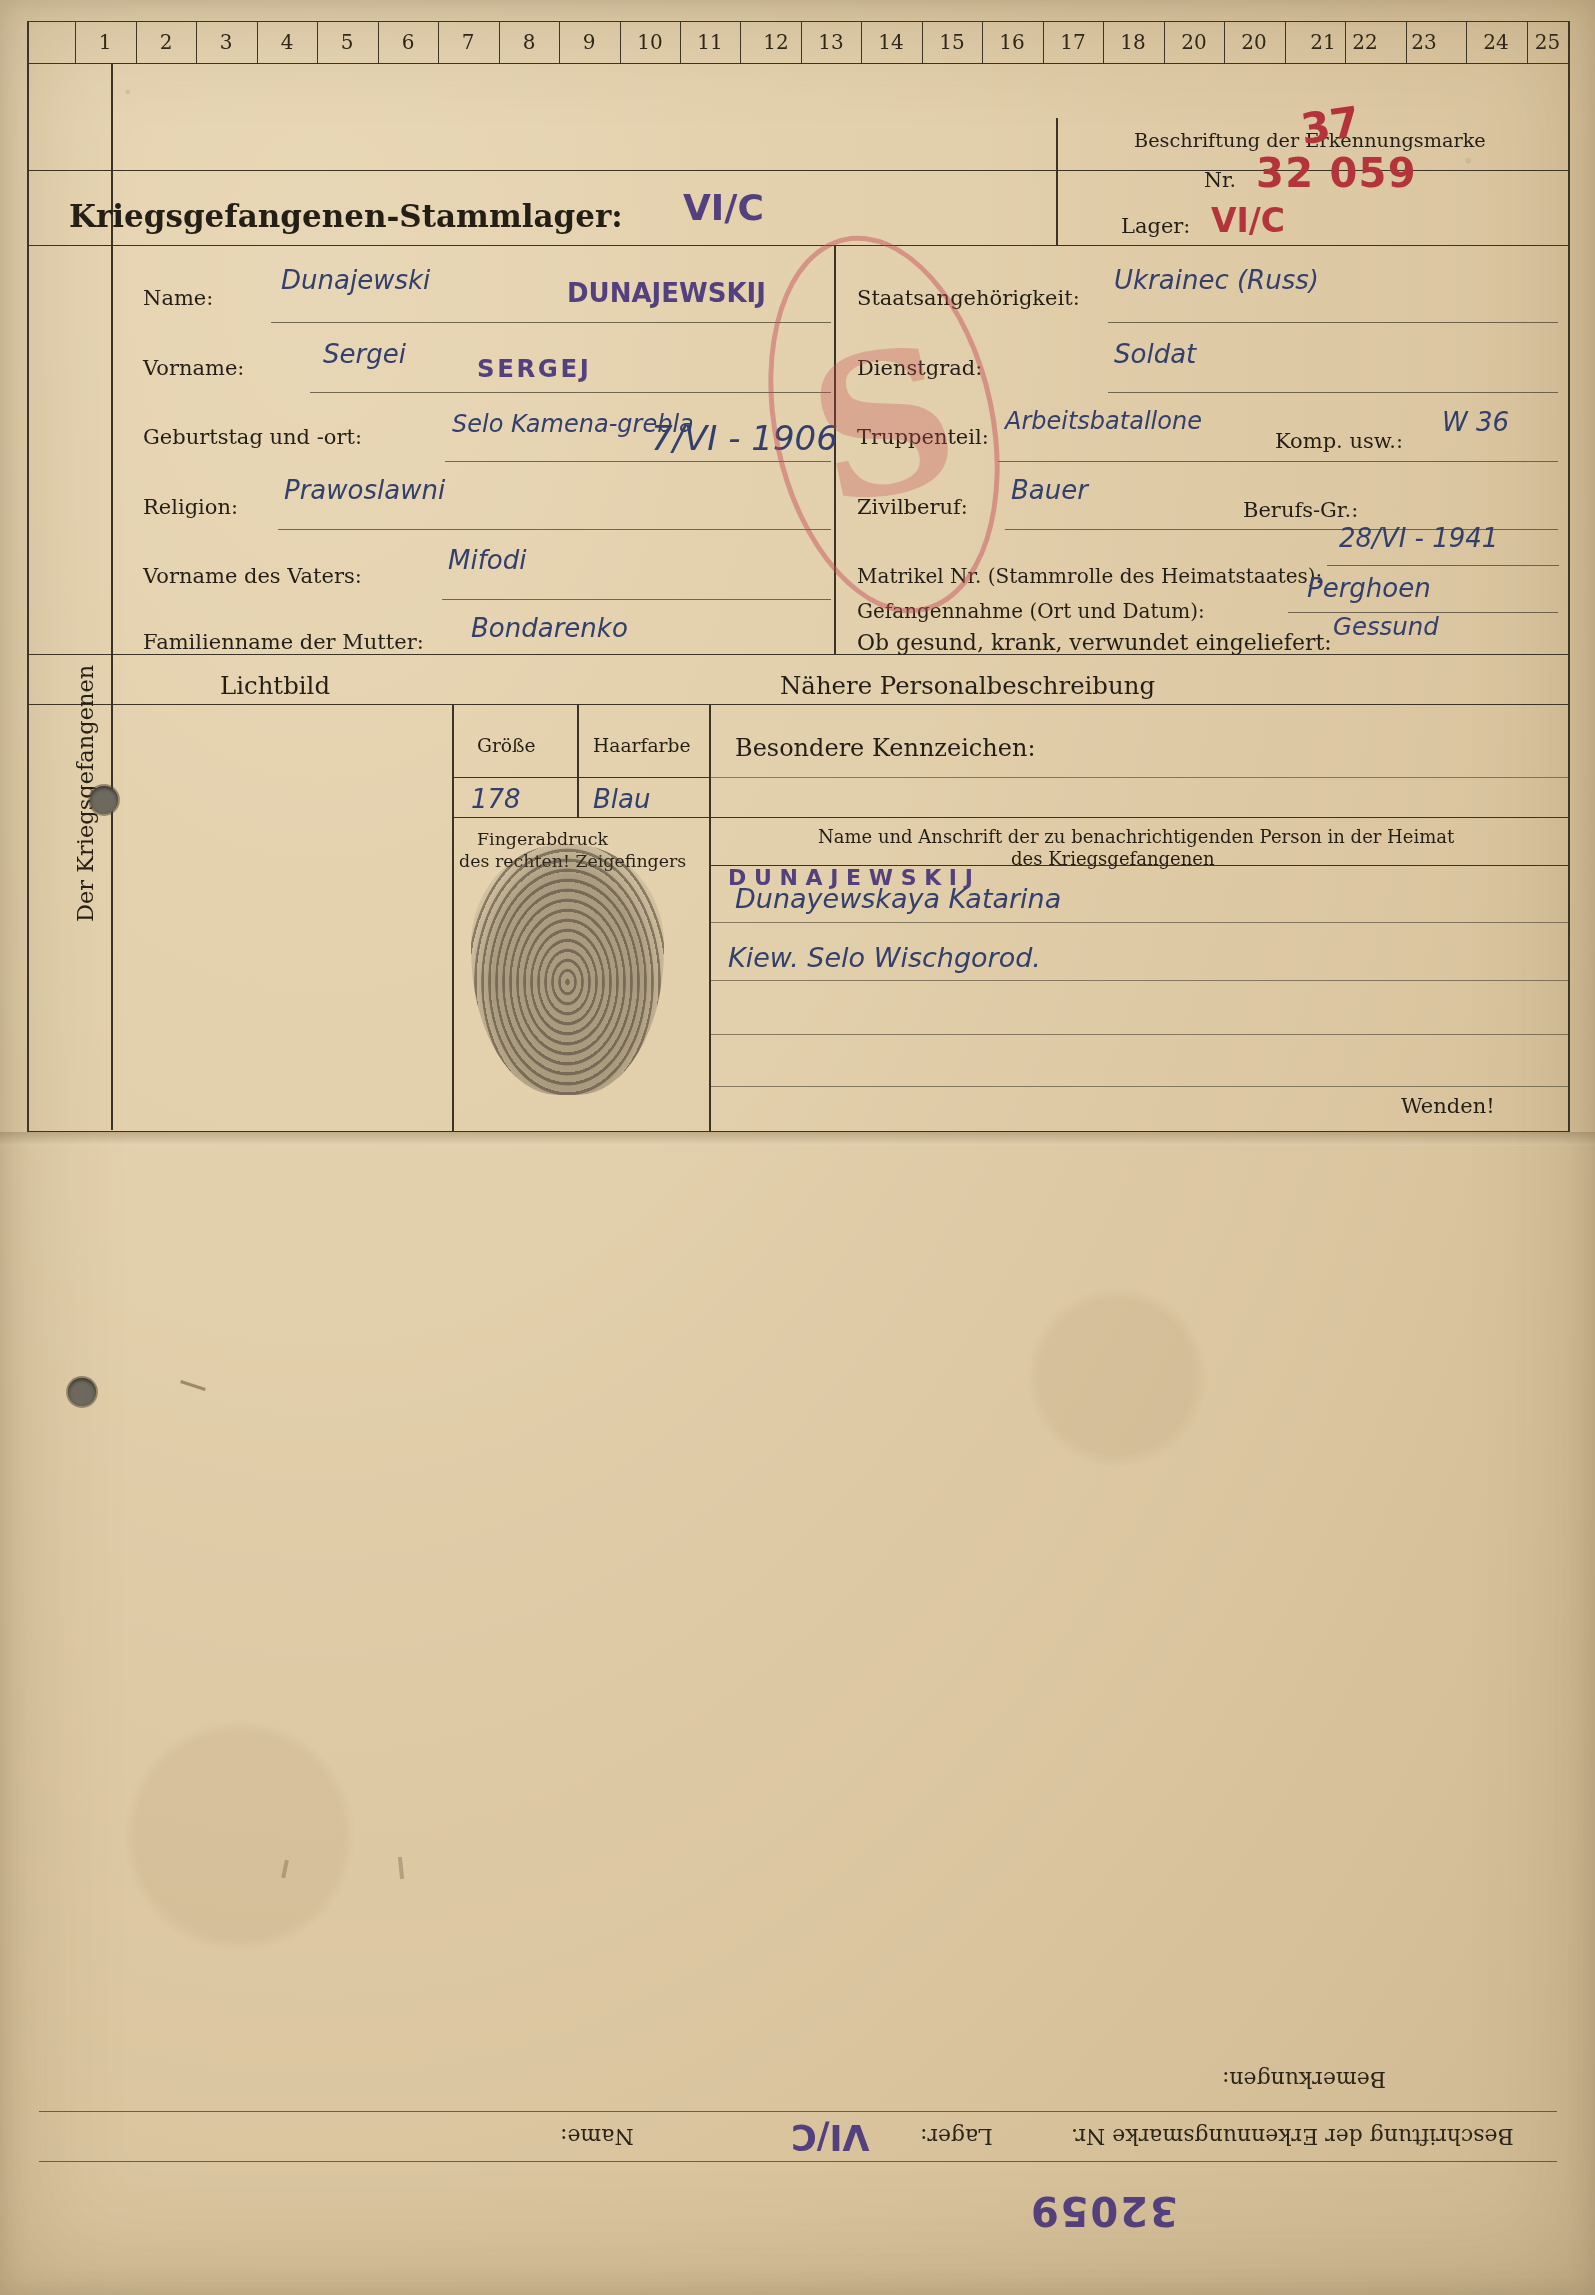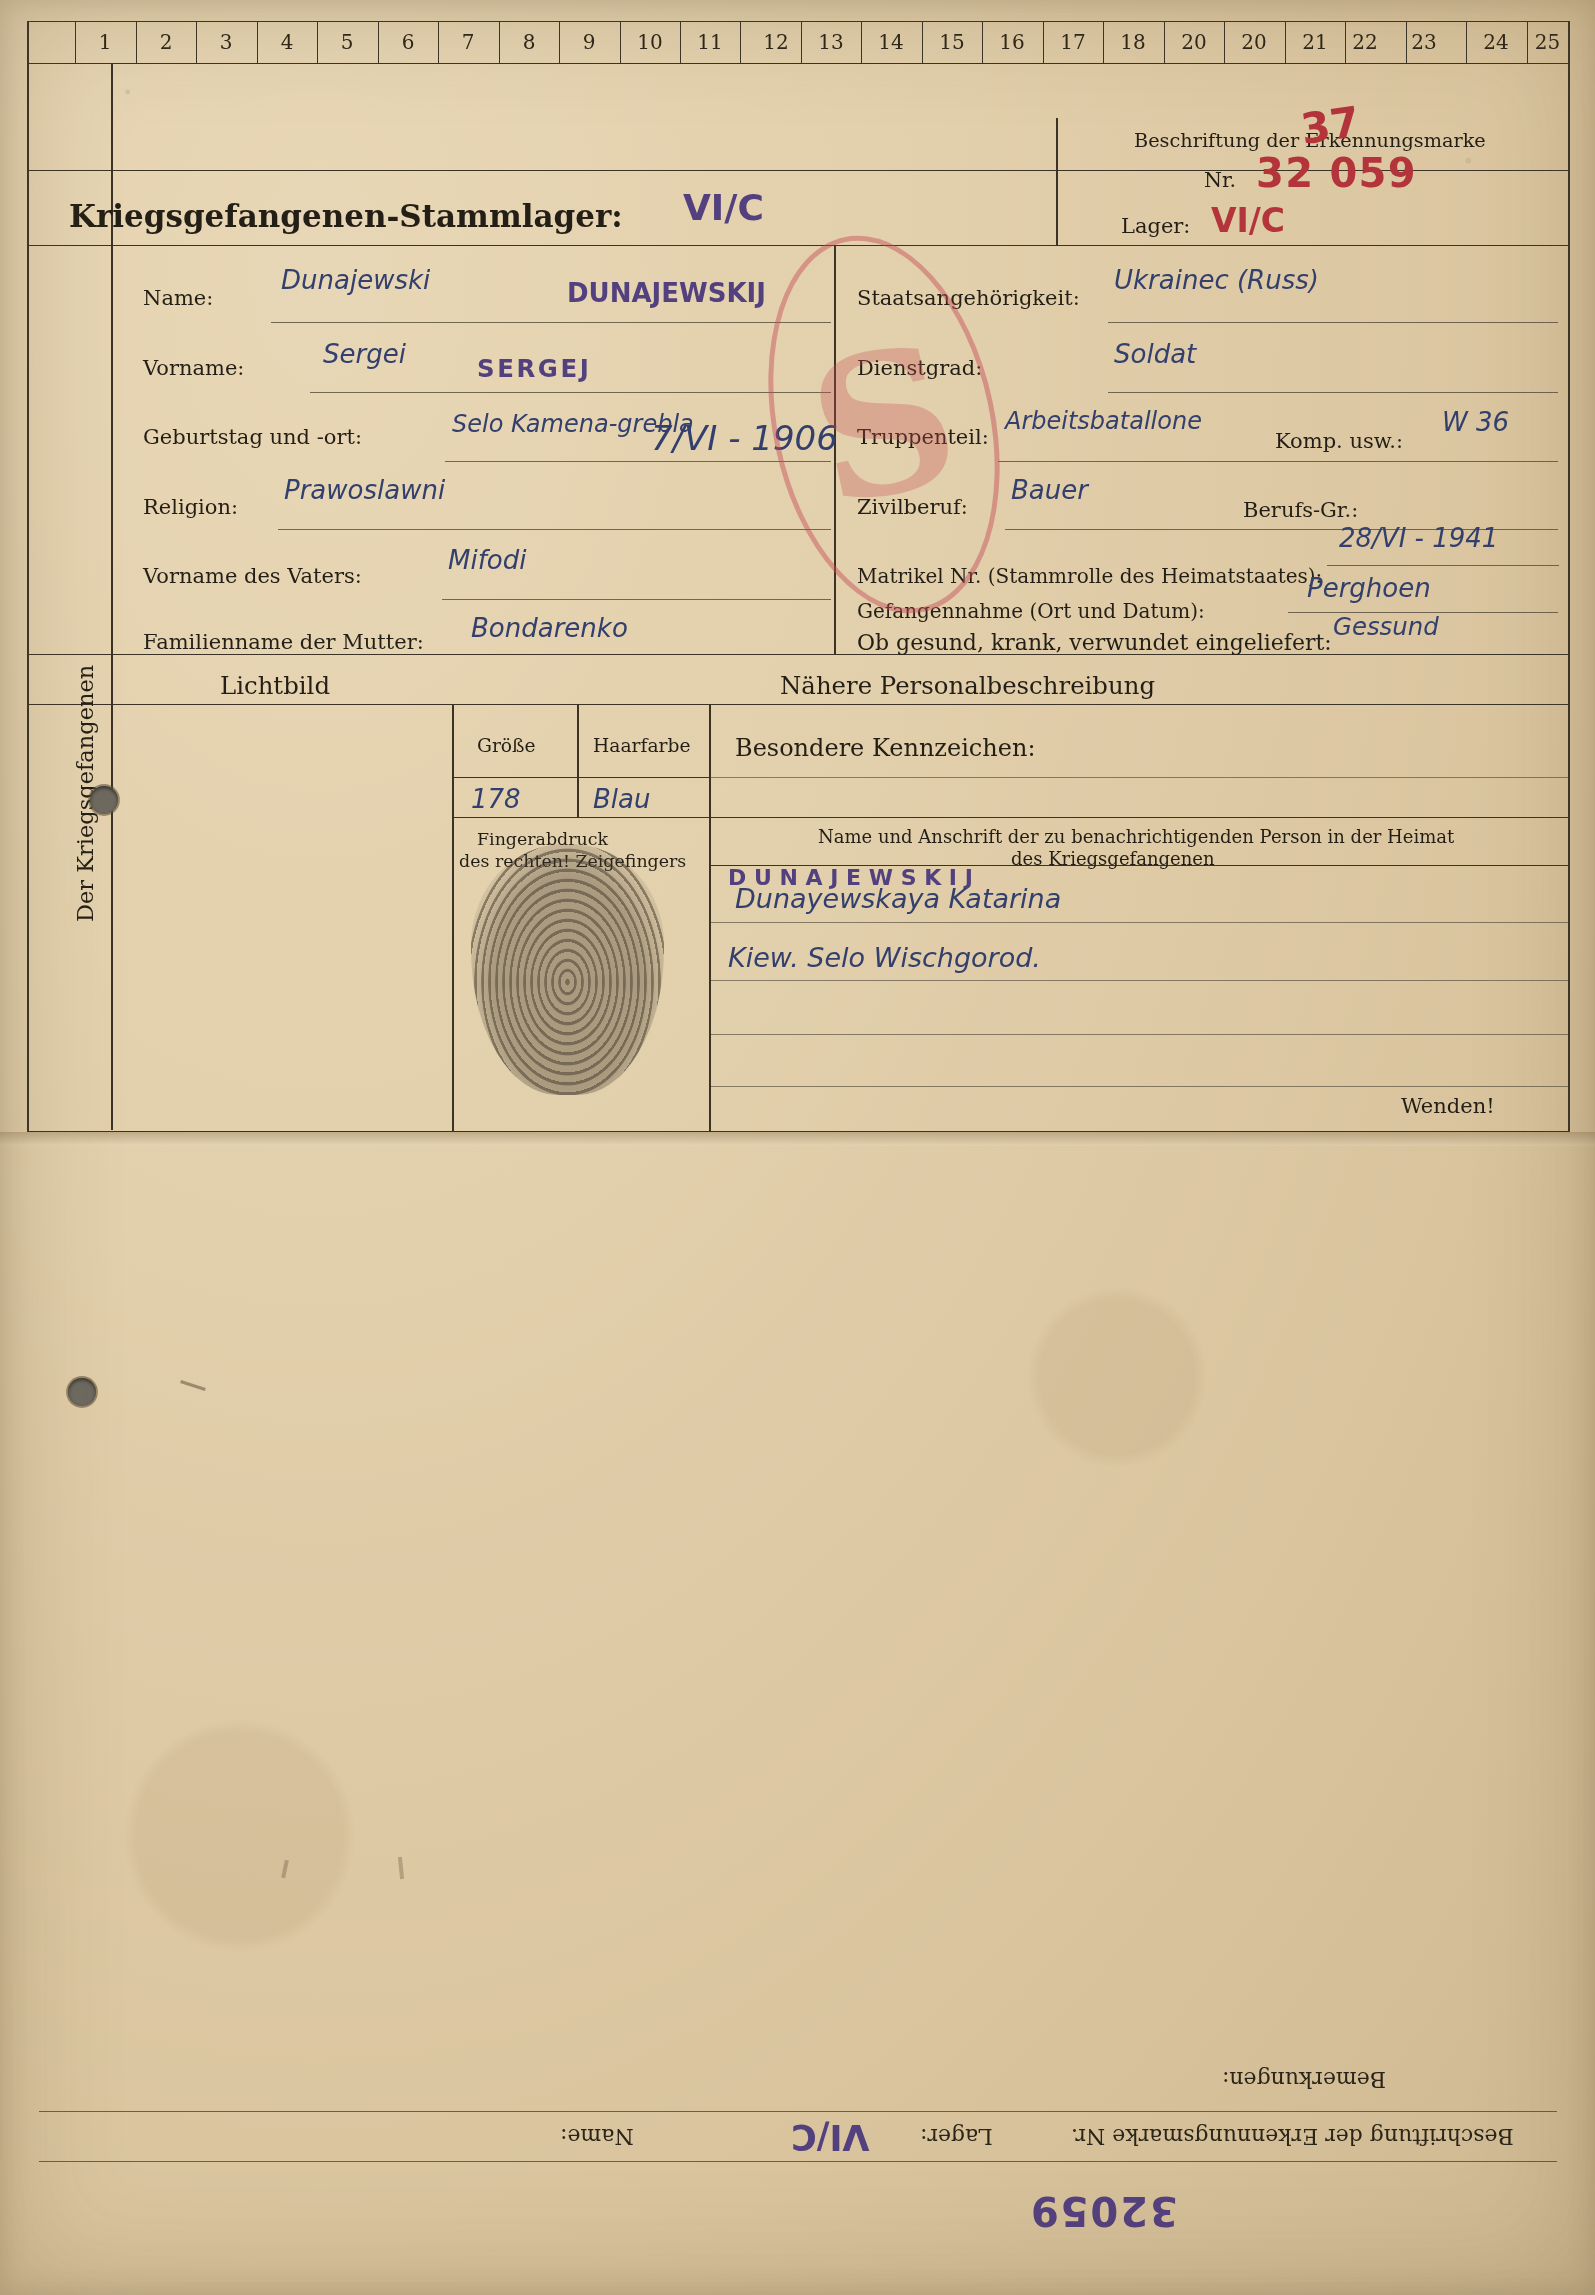--- a/index.html
+++ b/index.html
@@ -113,21 +113,21 @@
       <div class="num-cell" style="left:653px;width:60px;">11</div>
       <div class="num-cell" style="left:713px;width:72px;">12</div>
       <div class="num-cell" style="left:774px;width:60px;">13</div>
       <div class="num-cell" style="left:834px;width:60px;">14</div>
       <div class="num-cell" style="left:895px;width:60px;">15</div>
       <div class="num-cell" style="left:955px;width:60px;">16</div>
       <div class="num-cell" style="left:1016px;width:60px;">17</div>
       <div class="num-cell" style="left:1076px;width:60px;">18</div>
       <div class="num-cell" style="left:1137px;width:60px;">20</div>
       <div class="num-cell" style="left:1197px;width:60px;">20</div>
-      <div class="num-cell" style="left:1258px;width:60px;">21</div>
+      <div class="num-cell" style="left:1258px;width:60px;padding-left:8px;">21</div>
       <div class="num-cell" style="left:1318px;width:40px;">22</div>
       <div class="num-cell" style="left:1367px;width:60px;">23</div>
       <div class="num-cell" style="left:1439px;width:60px;">24</div>
       <div class="num-cell" style="left:1500px;width:41px;">25</div>
 
       <div class="numdiv" style="left:48px;"></div>
         <div class="numdiv" style="left:109px;"></div>
       <div class="numdiv" style="left:169px;"></div>
         <div class="numdiv" style="left:230px;"></div>
       <div class="numdiv" style="left:290px;"></div>

